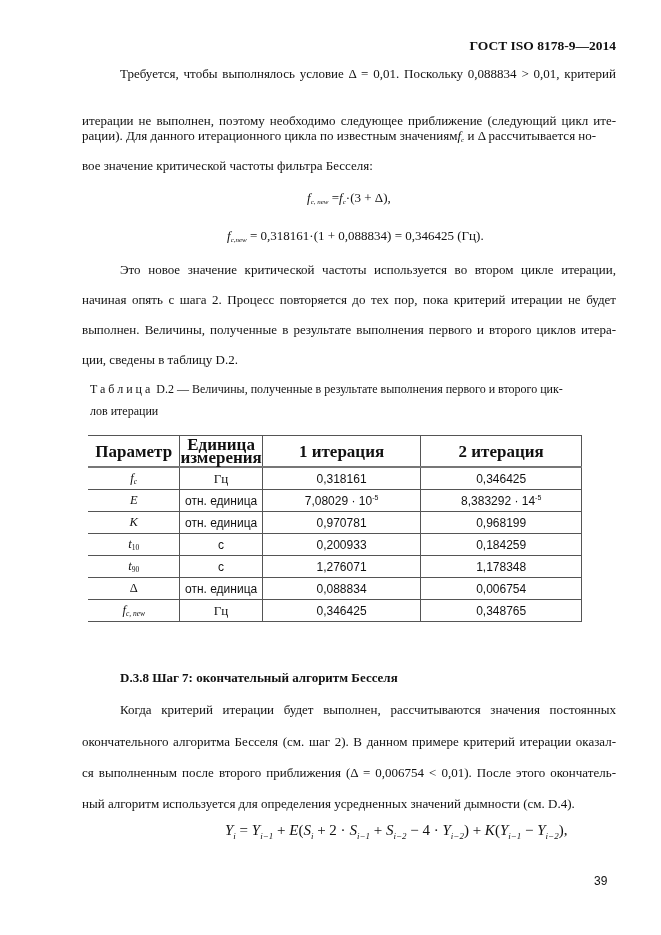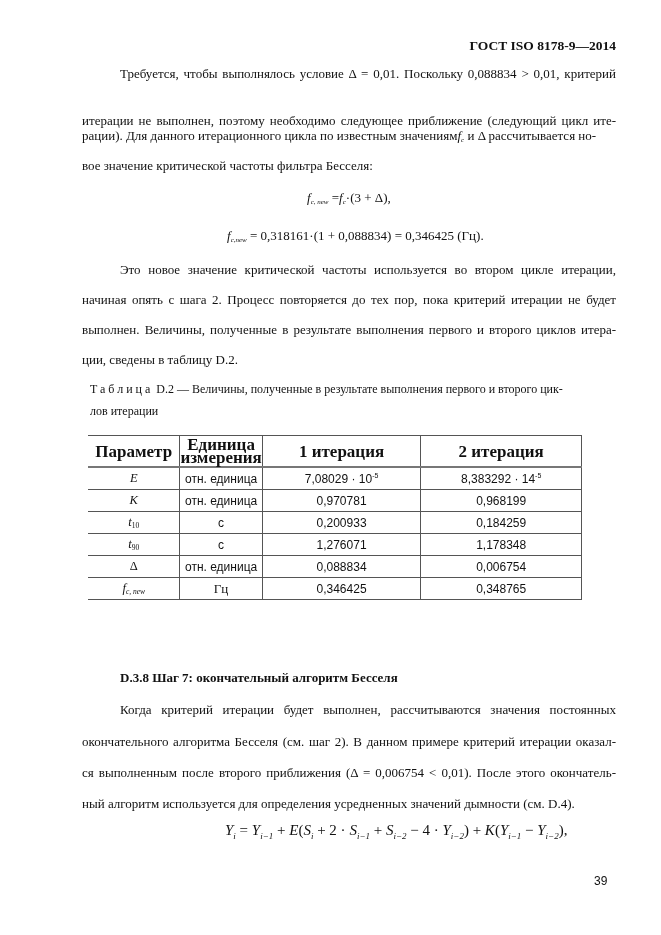--- a/index.html
+++ b/index.html
@@ -92,20 +92,26 @@
       <col style="width:161px">
   </colgroup>
   <tbody>
       <tr class="head">
     <th>Параметр</th>
     <th>Единица измерения</th>
     <th>1 итерация</th>
     <th>2 итерация</th>
   </tr>
   <tr>
+    <td class="param"><span>f</span><span class="psub">c</span></td>
+    <td class="unit-serif">Гц</td>
+    <td><span>0,318161</span><span class="sup"></span></td>
+    <td><span>0,346425</span><span class="sup"></span></td>
+  </tr>
+  <tr>
     <td class="param"><span>E</span><span class="psub"></span></td>
     <td>отн. единица</td>
     <td><span>7,08029 · 10</span><span class="sup">-5</span></td>
     <td><span>8,383292 · 14</span><span class="sup">-5</span></td>
   </tr>
   <tr>
     <td class="param"><span>K</span><span class="psub"></span></td>
     <td>отн. единица</td>
     <td><span>0,970781</span><span class="sup"></span></td>
     <td><span>0,968199</span><span class="sup"></span></td>

